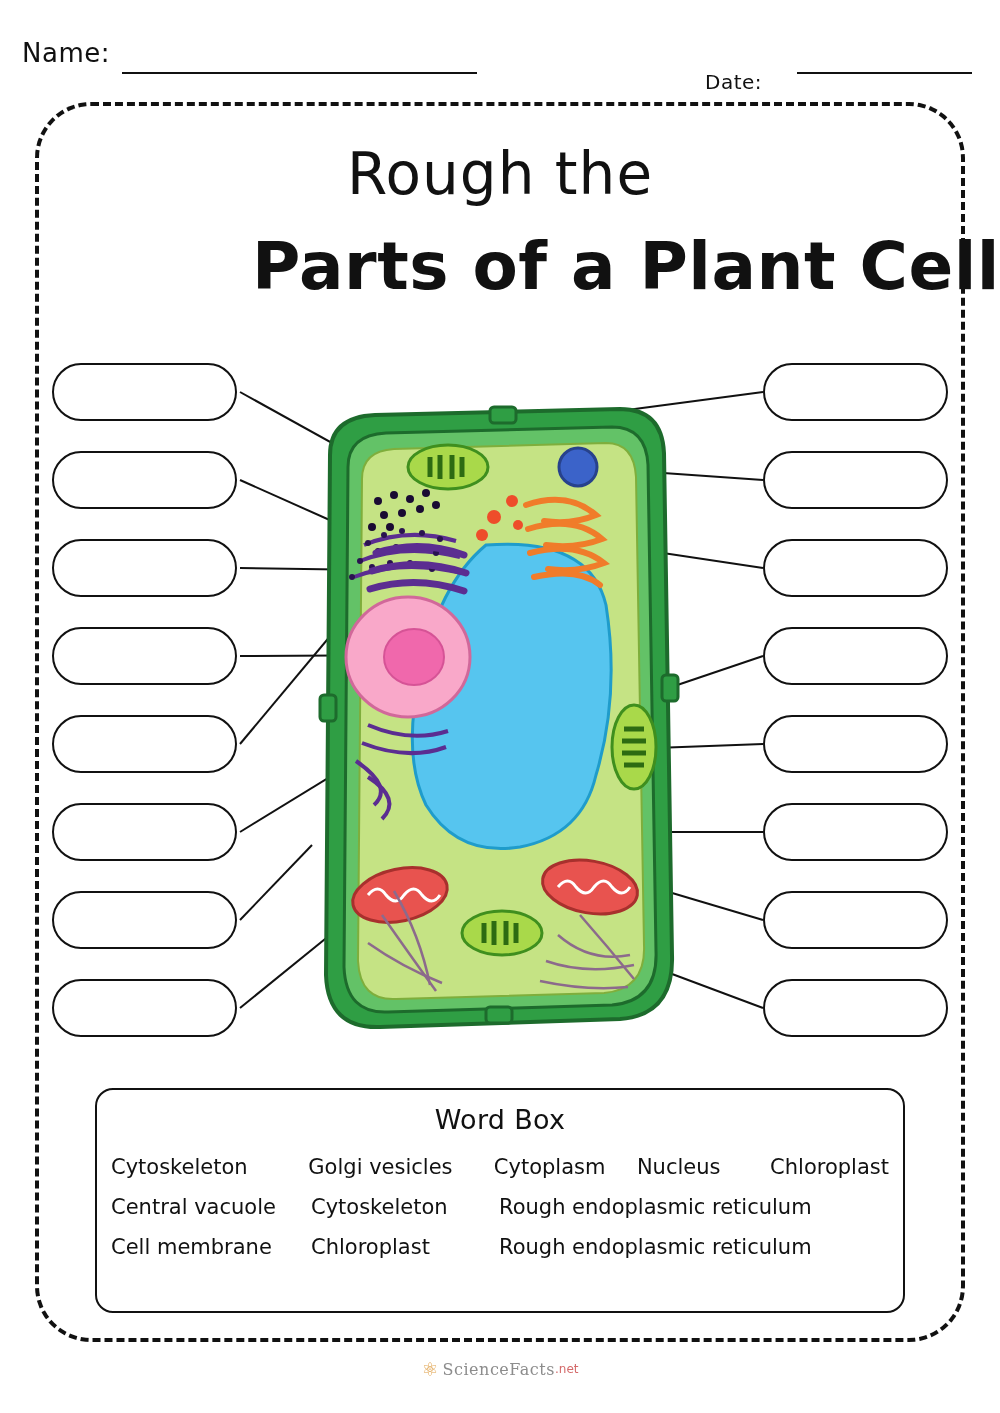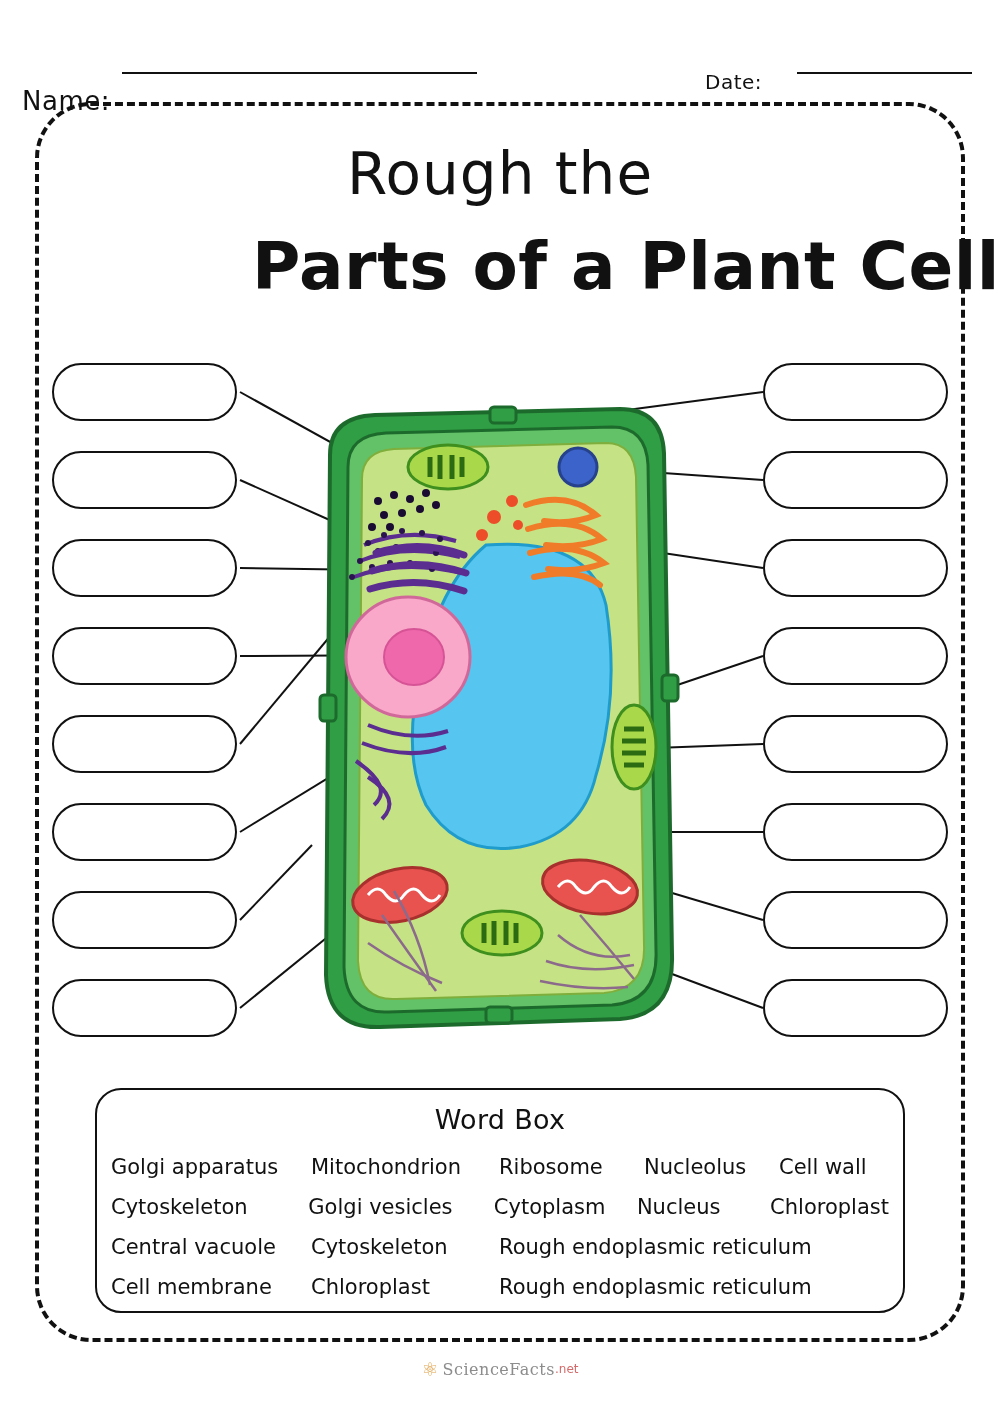--- a/index.html
+++ b/index.html
@@ -14,21 +14,20 @@
     font-family: "DejaVu Sans", sans-serif;
     color: #111;
     overflow: hidden;
   }
   .name-label {
     position: absolute;
     left: 22px;
     top: 38px;
     font-size: 26px;
     letter-spacing: 0.5px;
-    margin-top: 48px;
   }
   .name-line {
     position: absolute;
     left: 122px;
     top: 72px;
     width: 355px;
     border-bottom: 2.5px solid #111;
   }
   .date-label {
     position: absolute;
@@ -109,21 +108,21 @@
   }
 
   
   .wordbox {
     position: absolute;
     left: 95px;
     top: 1088px;
     width: 810px;
     height: 225px;
     border: 2.5px solid #111;
-    border-radius: 26px;
+    border-radius: 18px;
     box-sizing: border-box;
     background: #fff;
   }
   .wordbox-title {
     text-align: center;
     font-size: 27px;
     margin-top: 14px;
     letter-spacing: 0.3px;
   }
   .wordbox-rows {
@@ -347,27 +346,20 @@
 <div class="blank right" style="top:627px"></div>
 <div class="blank right" style="top:715px"></div>
 <div class="blank right" style="top:803px"></div>
 <div class="blank right" style="top:891px"></div>
 <div class="blank right" style="top:979px"></div>
 
 <div class="wordbox">
   <div class="wordbox-title">Word Box</div>
   <div class="wordbox-rows">
 
-    <div class="wb-row">
-      <div class="wb-cell" style="width:200px">Golgi apparatus</div>
-      <div class="wb-cell" style="width:188px">Mitochondrion</div>
-      <div class="wb-cell" style="width:145px">Ribosome</div>
-      <div class="wb-cell" style="width:135px">Nucleolus</div>
-      <div class="wb-cell">Cell wall</div>
-    </div>
 
     <div class="wb-row">
       <div class="wb-cell" style="width:200px">Cytoskeleton</div>
       <div class="wb-cell" style="width:188px">Golgi vesicles</div>
       <div class="wb-cell" style="width:145px">Cytoplasm</div>
       <div class="wb-cell" style="width:135px">Nucleus</div>
       <div class="wb-cell">Chloroplast</div>
     </div>
 
     <div class="wb-row">

